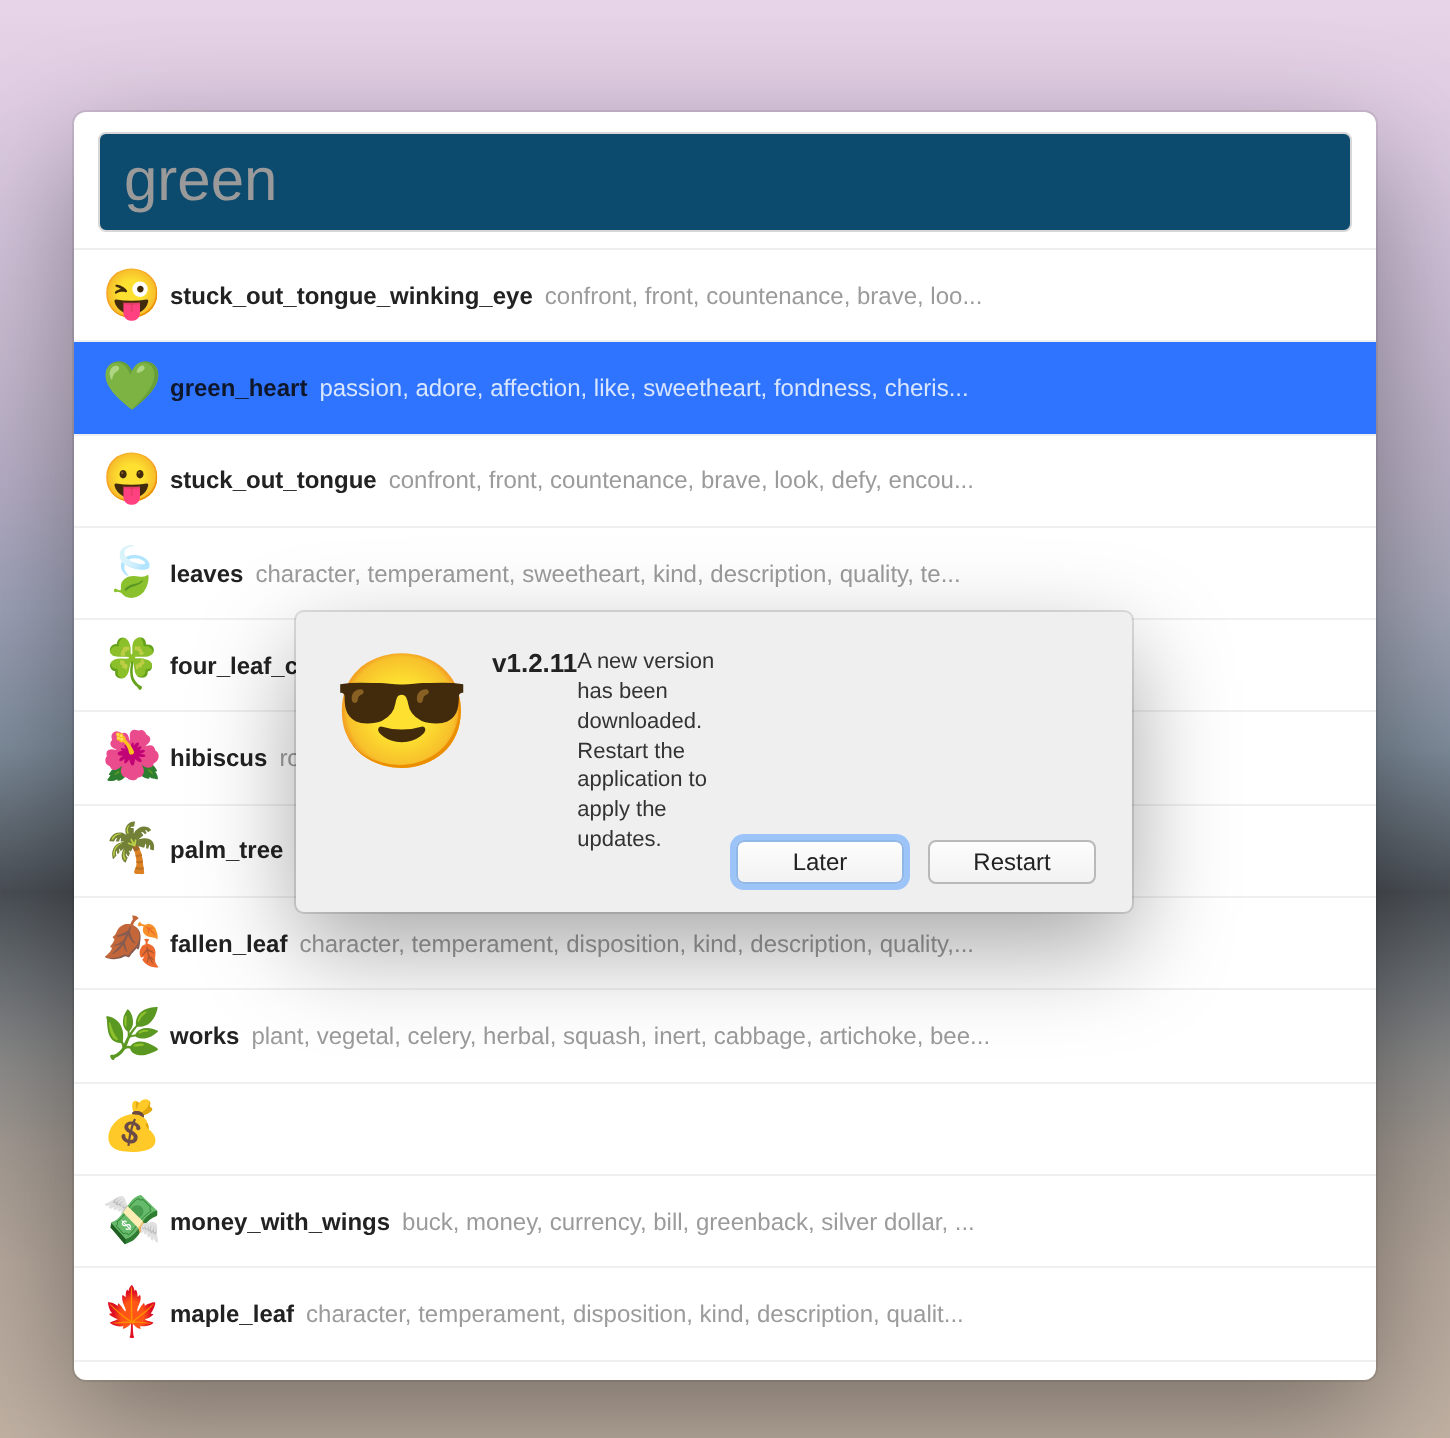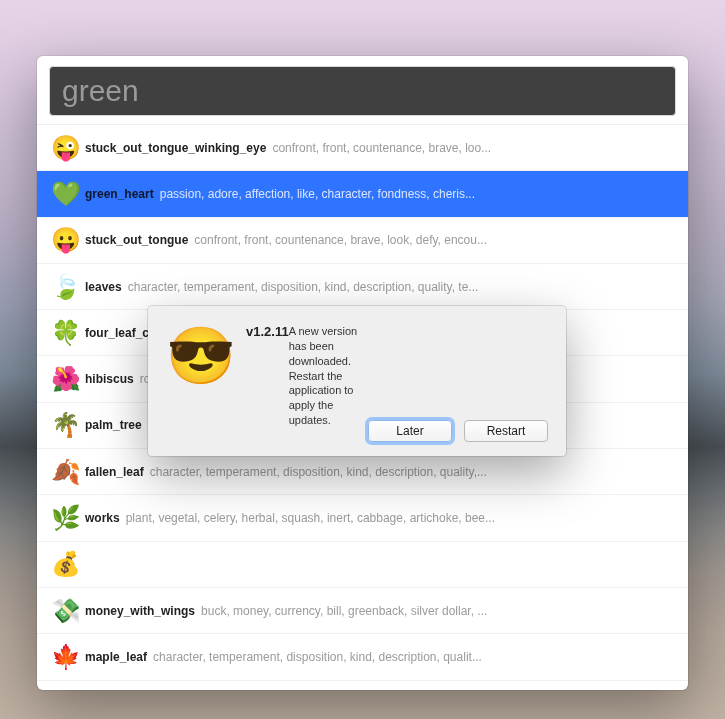--- a/index.html
+++ b/index.html
@@ -37,21 +37,21 @@
   .search {
     width: 100%;
     height: 50px;
     border: 1px solid #d7d7d7;
     border-radius: 4px;
     font-size: 30px;
     font-weight: 300;
     color: #9a9a9a;
     padding: 4px 12px;
     outline: none;
-    background: #404040;
+    background: #0c4a6e;
   }
   .search::placeholder { color: #bfbfbf; }
 
   .list {
     flex: 1;
     border-top: 1px solid #eee;
     overflow: hidden;
   }
   .row {
     display: flex;
@@ -157,29 +157,29 @@
   <div class="search-wrap">
     <input class="search" type="text" value="green" style="">
   </div>
   <div class="list" id="list">
       <div class="row">
         <span class="emoji">😜</span>
         <span class="text"><span class="name">stuck_out_tongue_winking_eye</span><span>confront, front, countenance, brave, loo...</span></span>
       </div>
       <div class="row selected">
         <span class="emoji">💚</span>
-        <span class="text"><span class="name">green_heart</span><span>passion, adore, affection, like, character, fondness, cheris...</span></span>
+        <span class="text"><span class="name">green_heart</span><span>passion, adore, affection, like, sweetheart, fondness, cheris...</span></span>
       </div>
       <div class="row">
         <span class="emoji">😛</span>
         <span class="text"><span class="name">stuck_out_tongue</span><span>confront, front, countenance, brave, look, defy, encou...</span></span>
       </div>
       <div class="row">
         <span class="emoji">🍃</span>
-        <span class="text"><span class="name">leaves</span><span>character, temperament, disposition, kind, description, quality, te...</span></span>
+        <span class="text"><span class="name">leaves</span><span>character, temperament, sweetheart, kind, description, quality, te...</span></span>
       </div>
       <div class="row">
         <span class="emoji">🍀</span>
         <span class="text"><span class="name">four_leaf_clover</span><span>plant, vegetal, celery, herbal, squash, inert, cabbage, art...</span></span>
       </div>
       <div class="row">
         <span class="emoji">🌺</span>
         <span class="text"><span class="name">hibiscus</span><span>rosiness, bush, pink, George Bush, crimson, chaparral, shrub, mill...</span></span>
       </div>
       <div class="row">

